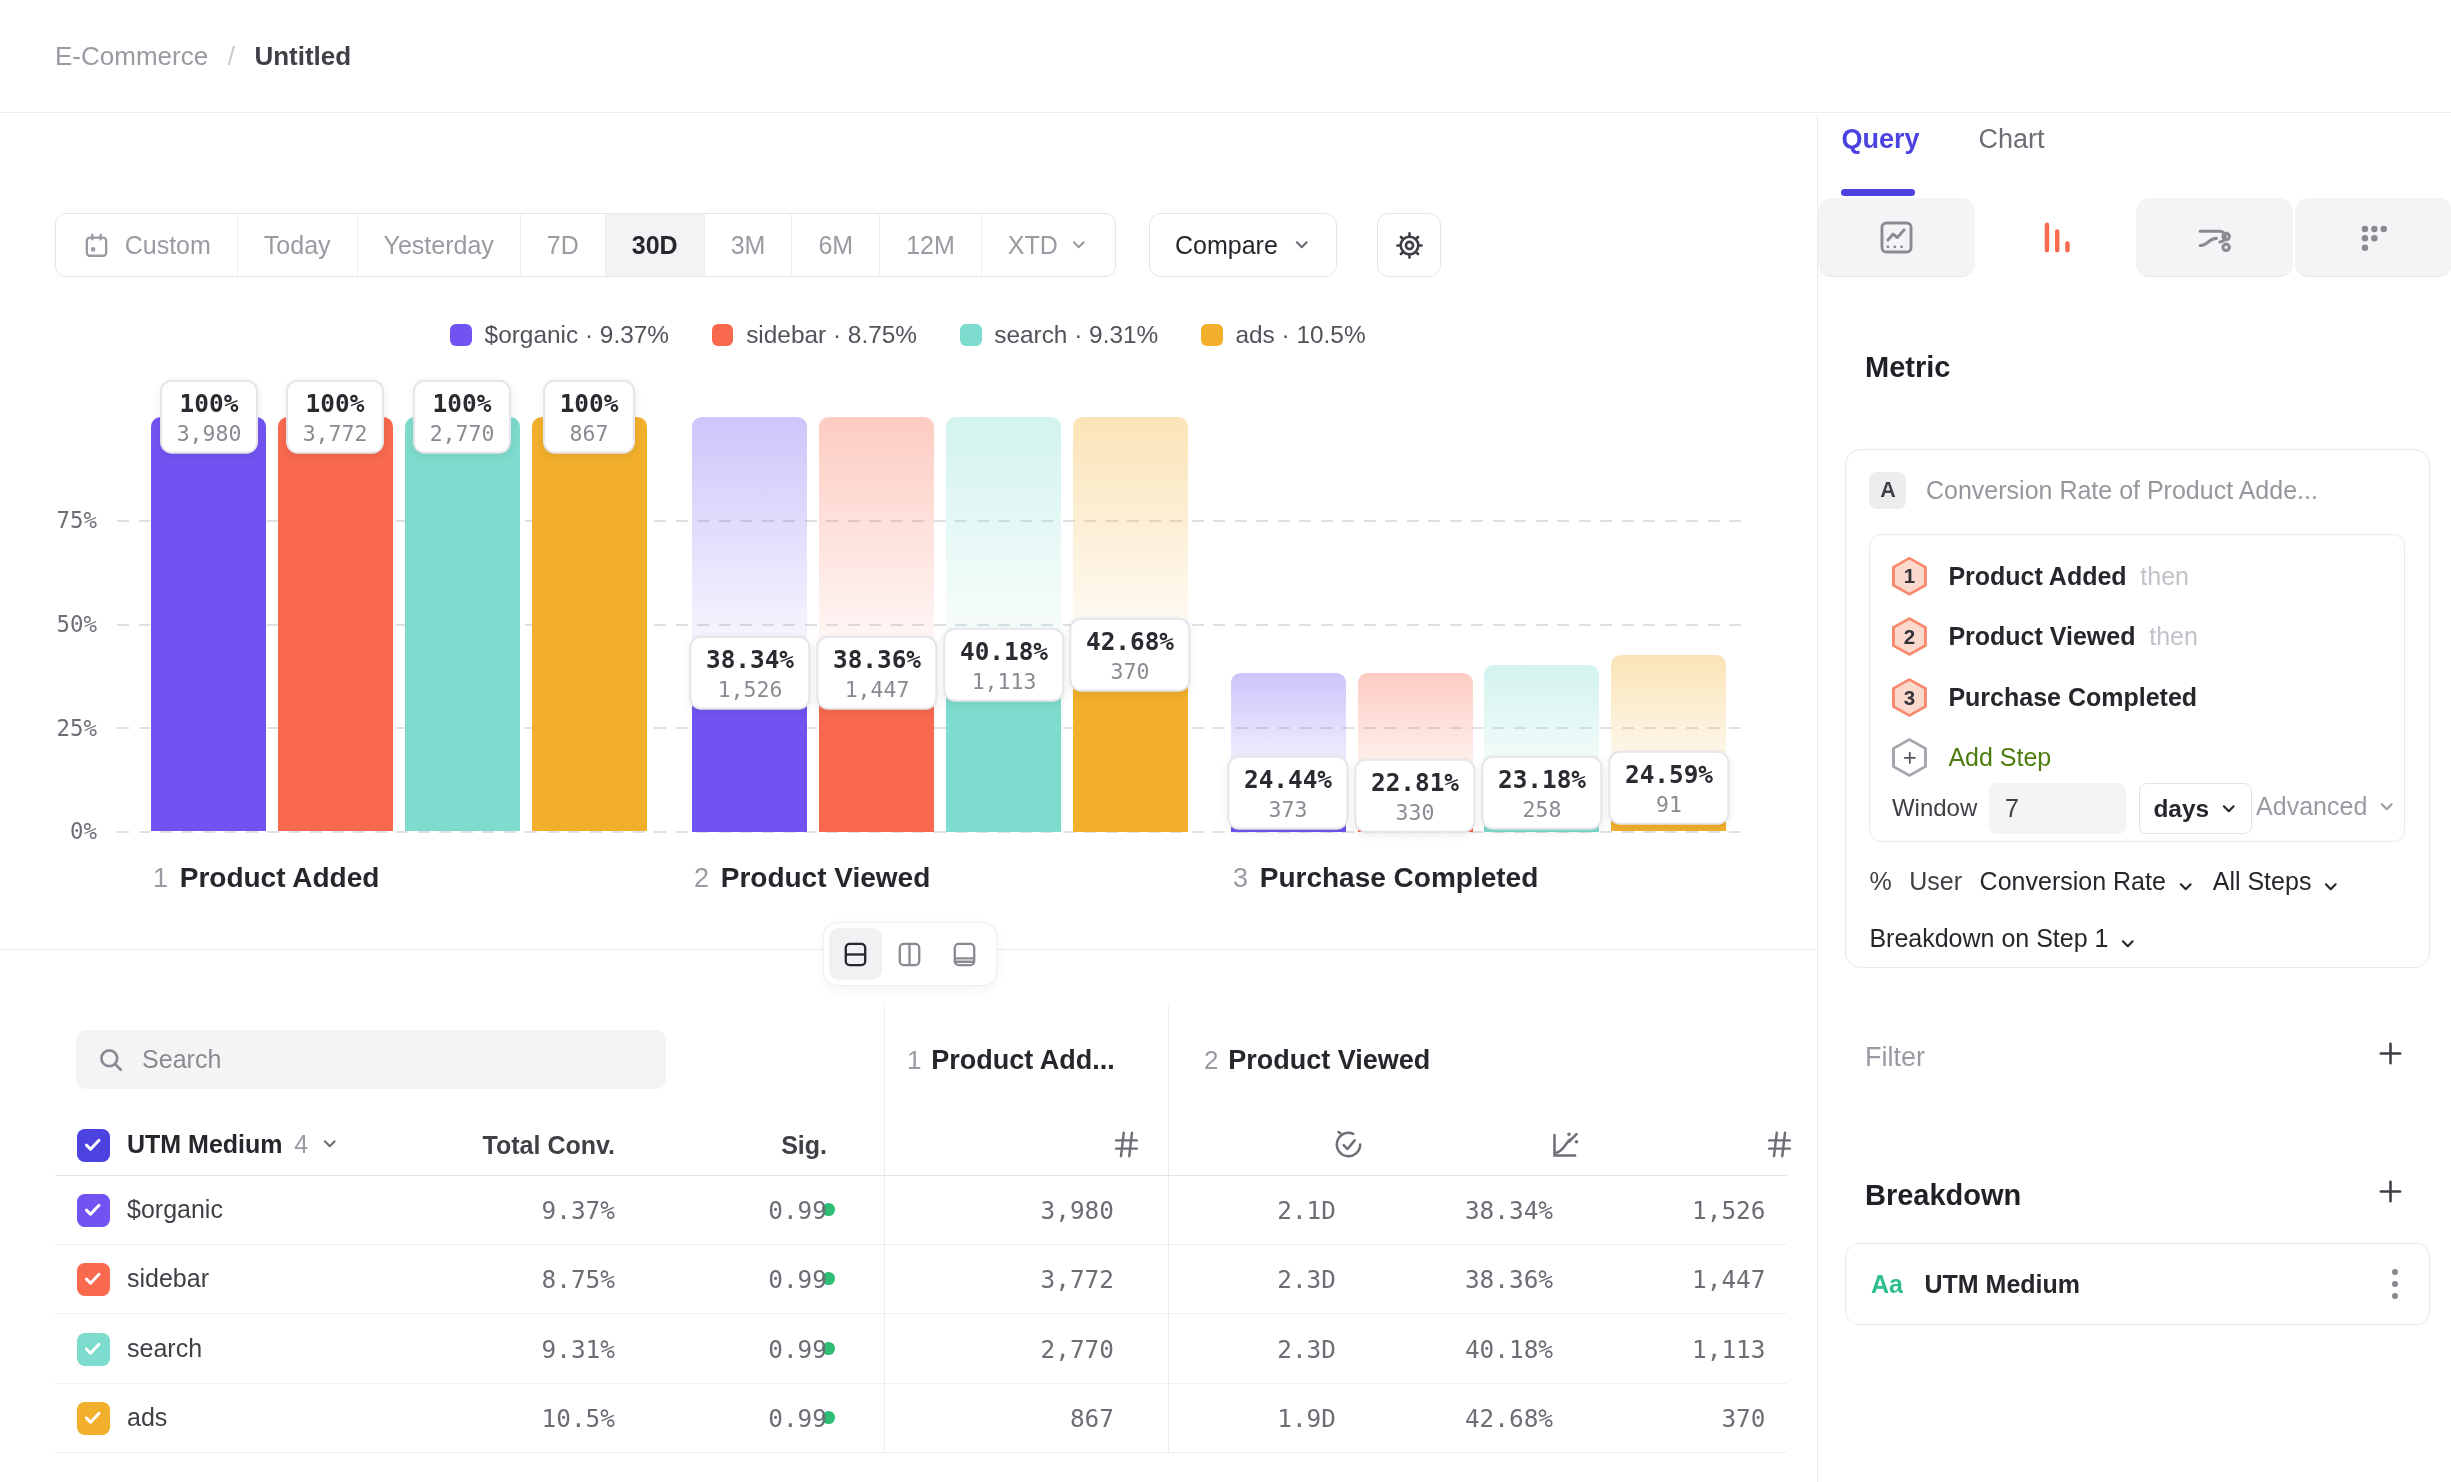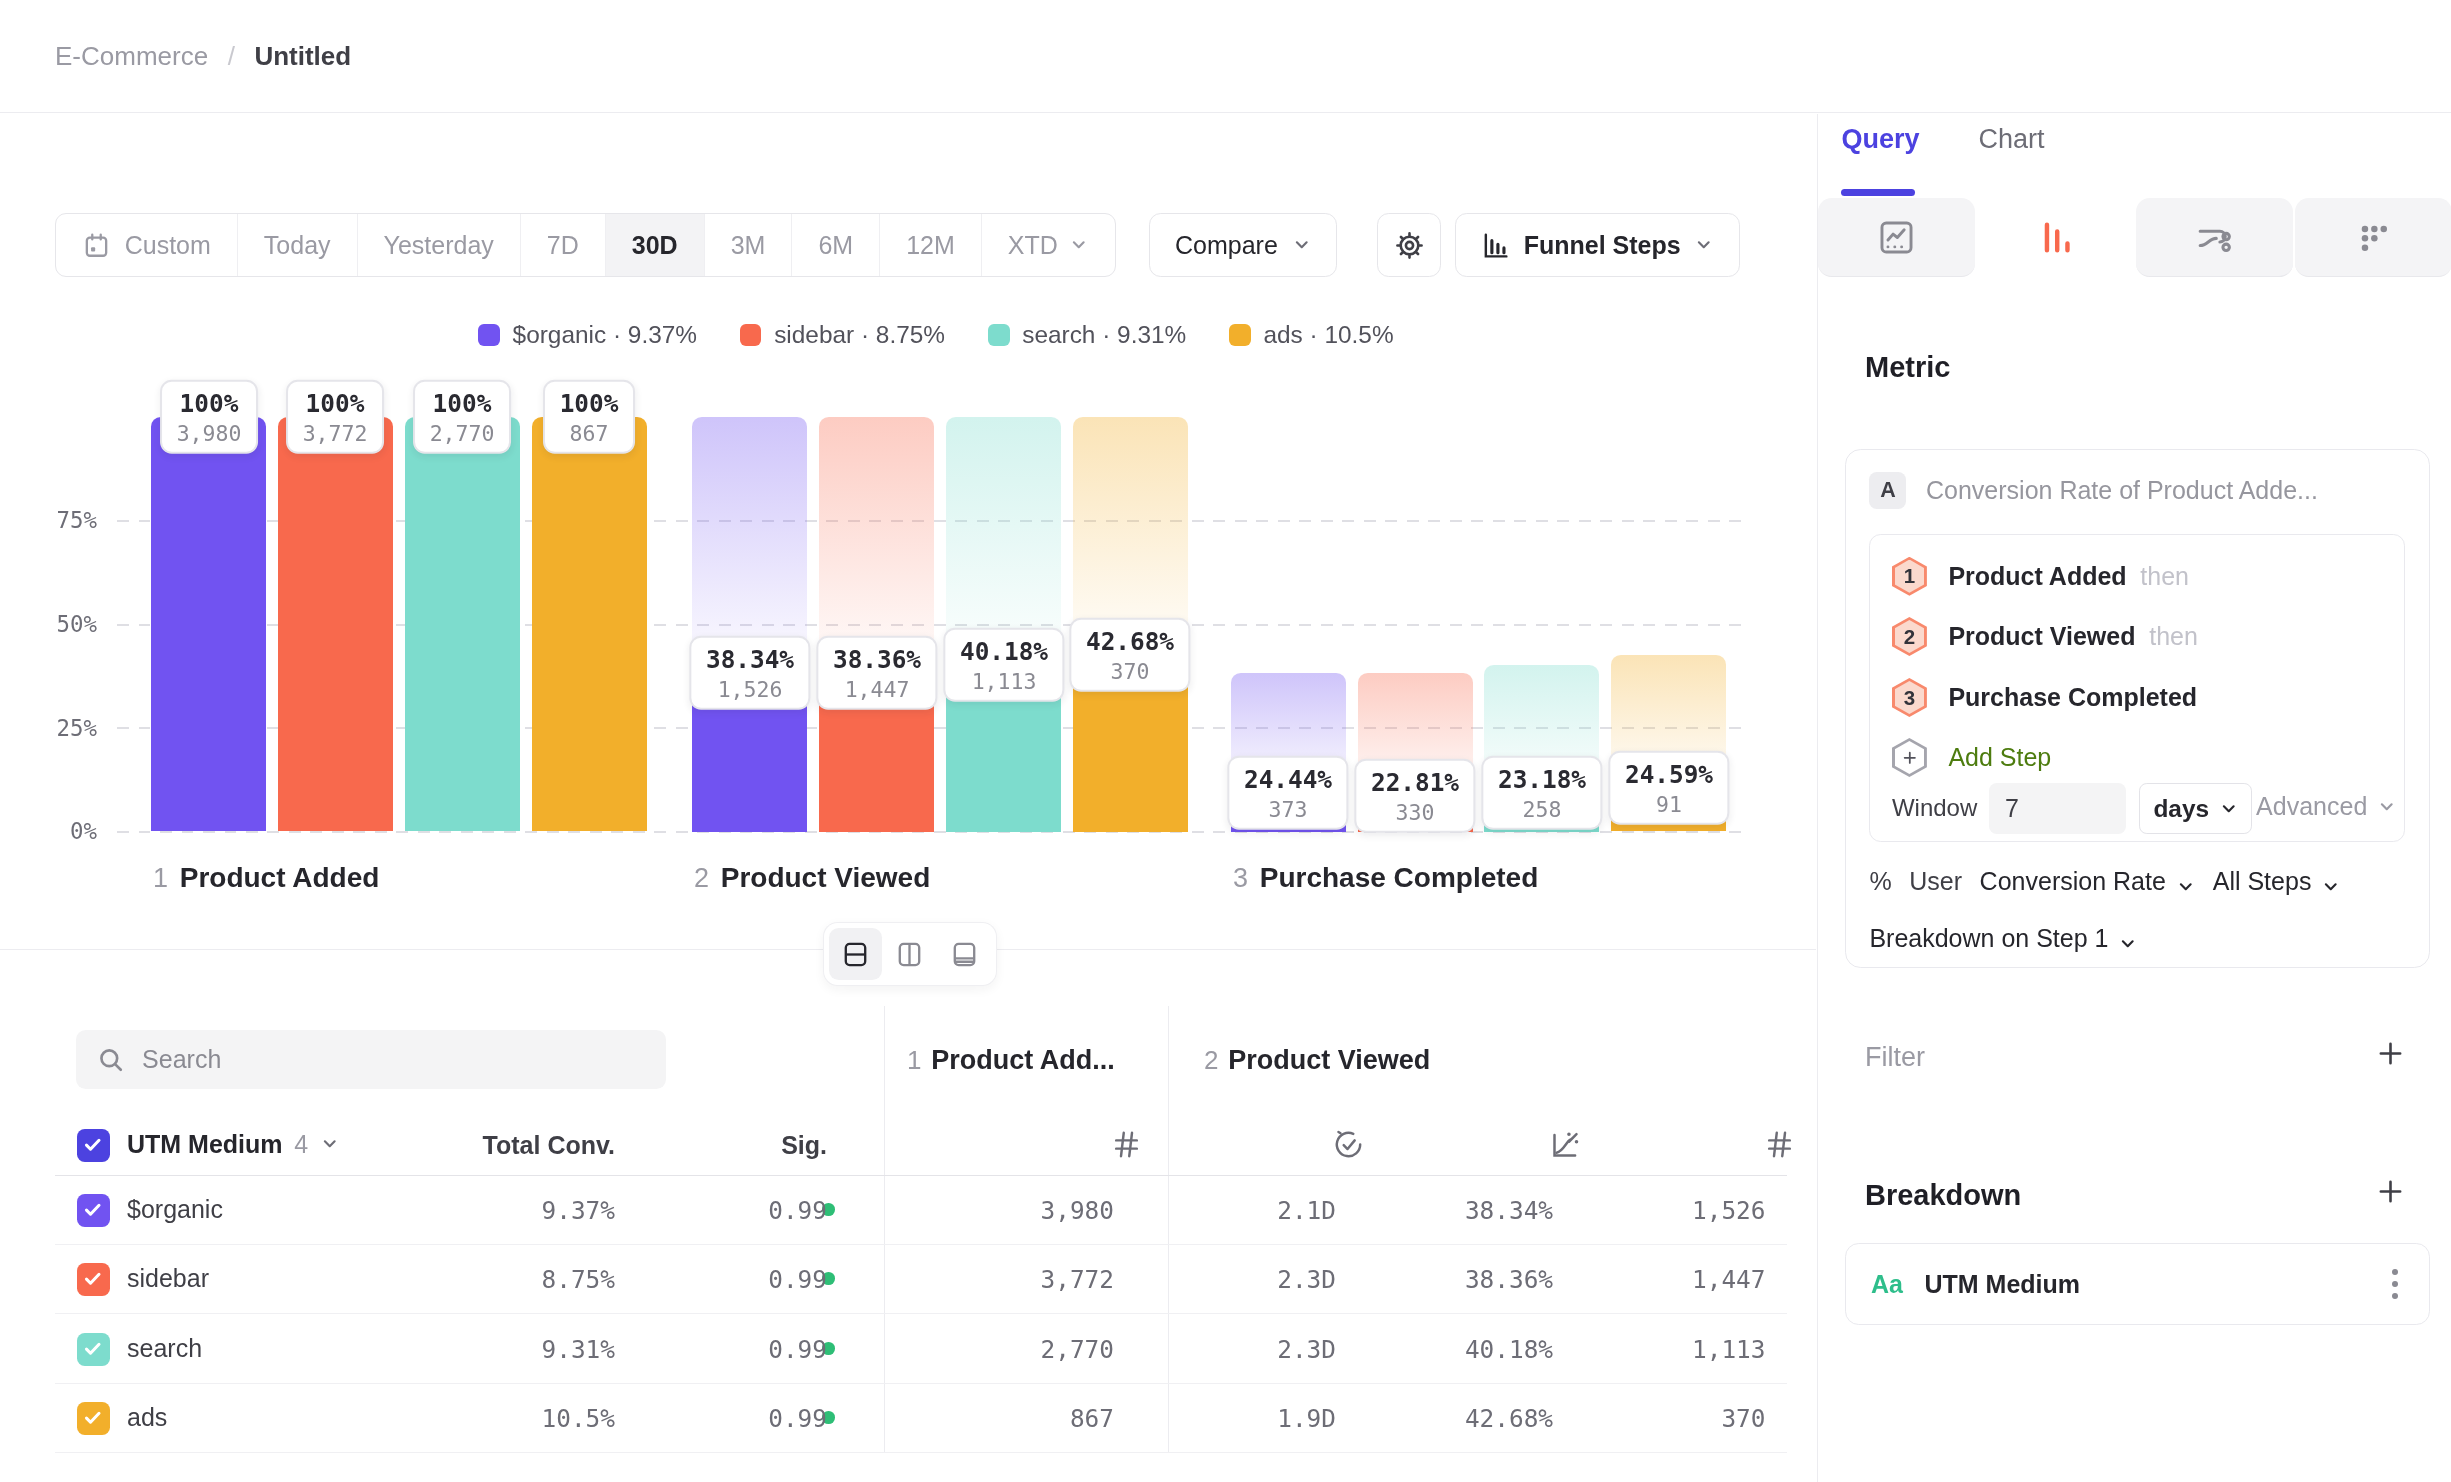--- a/index.html
+++ b/index.html
@@ -36,21 +36,21 @@
   .seg .cal{margin-right:13.7px;color:#9A9AA3;}
   .seg .chev{margin-left:11.7px;color:#9A9AA3;}
   .btn{position:absolute;top:99px;height:64px;display:flex;align-items:center;gap:13.7px;background:#fff;
        border:1px solid #E6E6EA;border-radius:11.7px;font-size:25px;color:#26262C;padding:0 25px;box-sizing:border-box;cursor:pointer;}
   .btn .chev{color:#6D6D76;}
   #compareBtn{left:1149px;}
   #gearBtn{left:1377px;width:64px;justify-content:center;padding:0;}
   #funnelStepsBtn{left:1455px;font-weight:bold;}
 
   
-  .legend{position:absolute;left:0;top:207px;width:100%;display:flex;justify-content:center;gap:43px;margin-left:28px;}
+  .legend{position:absolute;left:0;top:207px;width:100%;display:flex;justify-content:center;gap:43px;}
   .lg-item{display:flex;align-items:center;gap:12.7px;font-size:24.4px;color:#52525B;cursor:pointer;}
   .lg-sw{width:21.5px;height:21.5px;border-radius:5.9px;}
 
   
   .tick-label{position:absolute;width:68px;text-align:right;font-size:22.4px;color:#6D6D76;}
   .grid{position:absolute;height:2px;background:repeating-linear-gradient(90deg,#DFDFE4 0 11.7px,transparent 11.7px 21.5px);}
   .bar{position:absolute;width:115px;}
   .badge{position:absolute;transform:translate(-50%,-50%);background:#fff;border:2px solid #E5E5EA;border-radius:11.7px;
          padding:6.8px 14.6px;text-align:center;box-shadow:0 2.9px 7.8px rgba(40,40,50,.08);z-index:3;white-space:nowrap;}
   .badge .p{font-family:"DejaVu Sans Mono",monospace;font-weight:bold;font-size:24.4px;color:#2A2A31;}
@@ -196,34 +196,20 @@
     <div class="btn" id="gearBtn">
       <span>
         <svg width="33" height="33" viewBox="0 0 24 24" fill="none" stroke="#3F3F46" stroke-width="1.9" stroke-linecap="round">
           <circle cx="12" cy="12" r="6.4"></circle>
             <circle cx="12" cy="12" r="2.6"></circle>
           <path d="M12 3.2v2.2M12 18.6v2.2M3.2 12h2.2M18.6 12h2.2M5.8 5.8l1.6 1.6M16.6 16.6l1.6 1.6M18.2 5.8l-1.6 1.6M7.4 16.6l-1.6 1.6"></path>
         </svg>
       </span>
     </div>
 
-    <div class="btn" id="funnelStepsBtn">
-      <span>
-        <svg width="29" height="29" viewBox="0 0 24 24" fill="none" stroke="#26262C" stroke-width="2" stroke-linecap="round">
-          <path d="M4 3v18h17"></path>
-          <path d="M9 8v10M14 11v7M19 14v4" stroke-width="2.6"></path>
-        </svg>
-      </span>
-      <span>Funnel Steps</span>
-      <span class="chev">
-          <svg width="19.5" height="19.5" viewBox="0 0 20 20" fill="none" stroke="currentColor" stroke-width="2.2" stroke-linecap="round" stroke-linejoin="round">
-            <path d="M5 7.5l5 5 5-5"></path>
-          </svg>
-        </span>
-    </div>
 
     <div class="legend" id="legend">
         <span class="lg-item">
           <span class="lg-sw" style="background:#7153F1"></span>
           <span>$organic · 9.37%</span>
         </span>
         <span class="lg-item">
           <span class="lg-sw" style="background:#F8694D"></span>
           <span>sidebar · 8.75%</span>
         </span>

